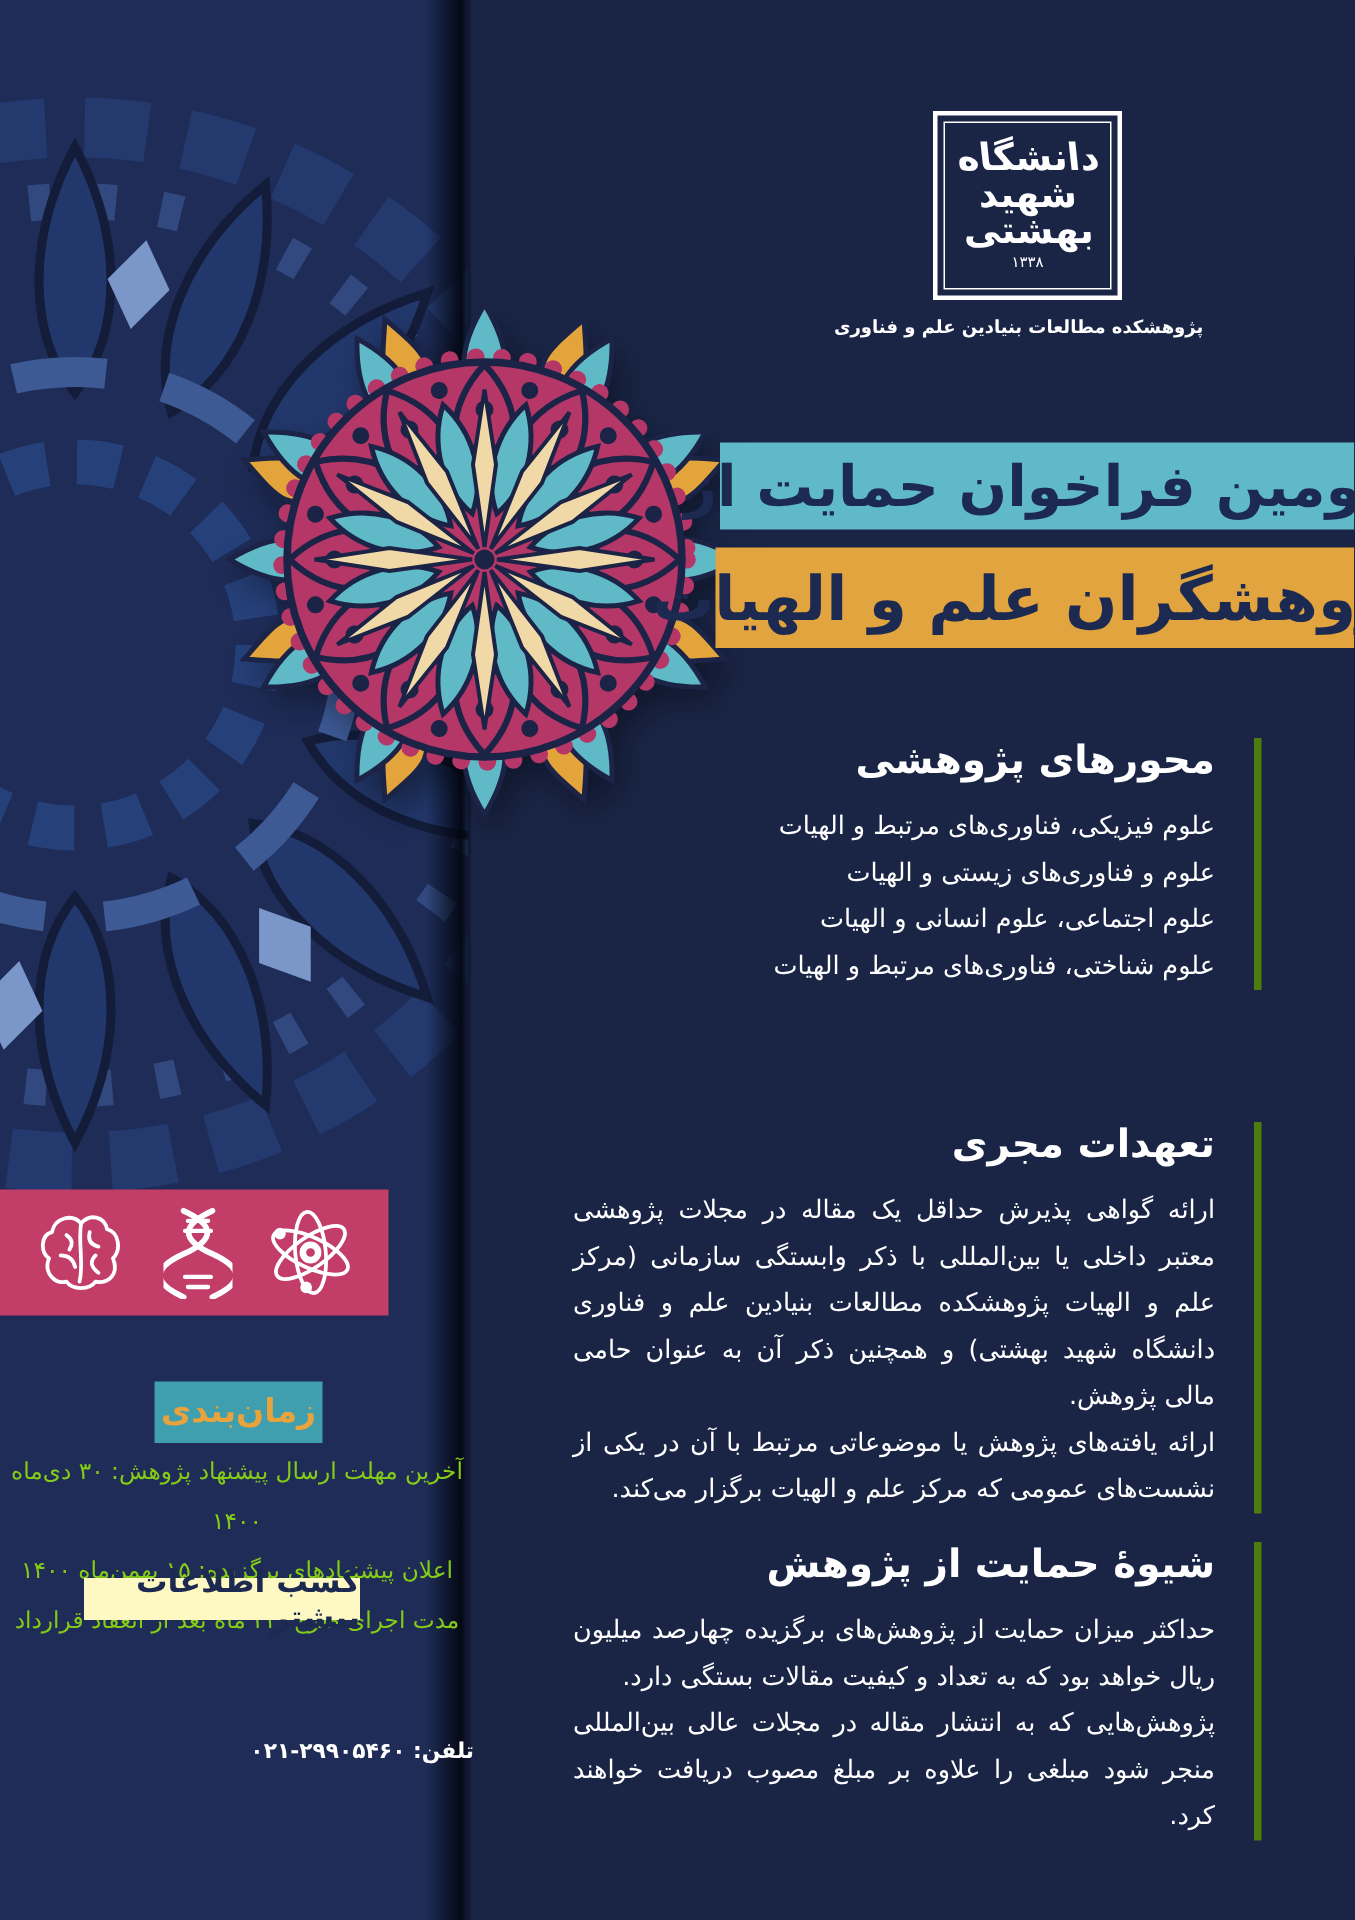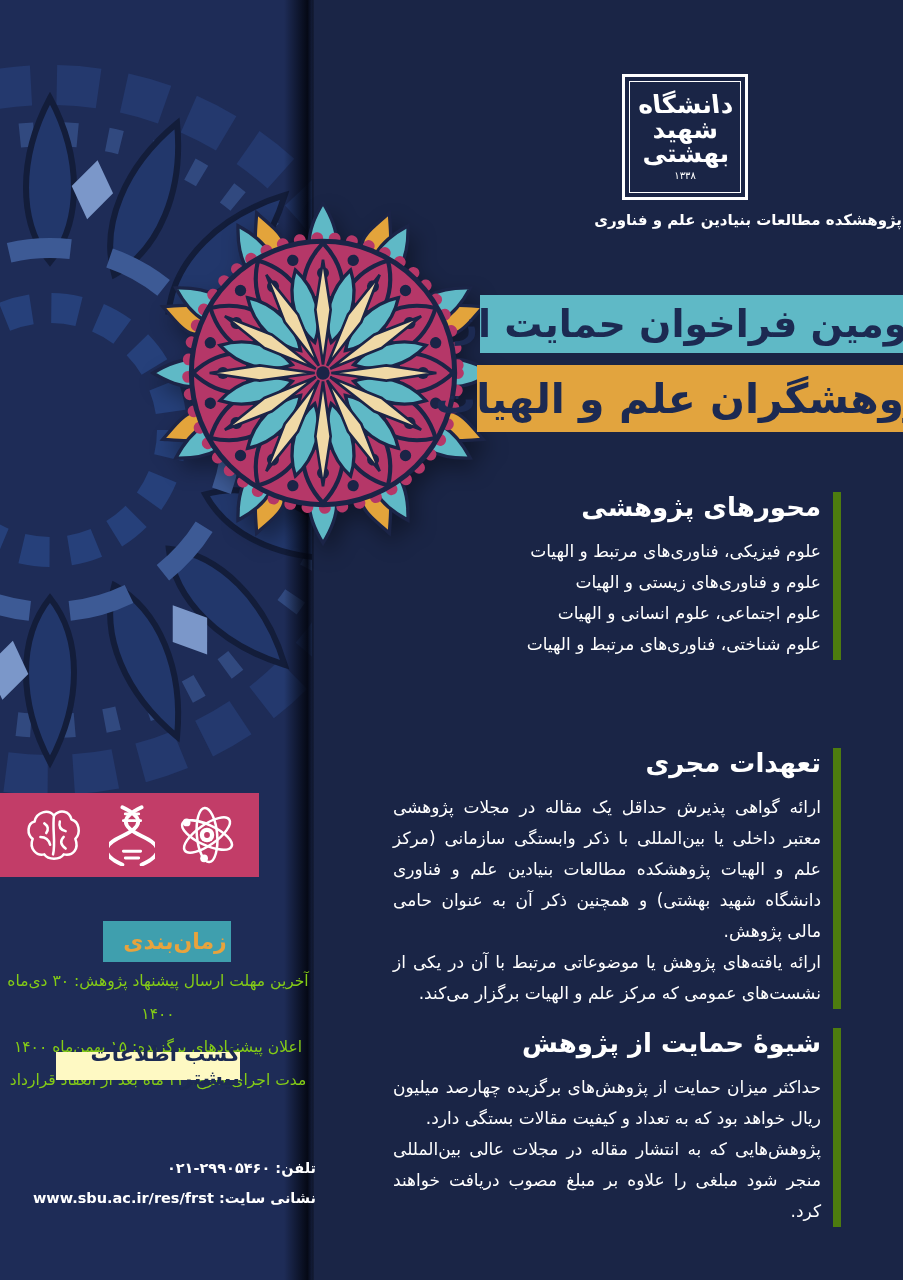--- a/index.html
+++ b/index.html
@@ -14,44 +14,44 @@
     background:linear-gradient(90deg,rgba(6,10,24,0) 0%,rgba(3,6,16,.92) 78%,rgba(3,6,16,.25) 100%);}
   .blue-mandala{position:absolute;left:-330px;top:50px;z-index:1;}
   .color-mandala{position:absolute;left:148px;top:198px;z-index:4;filter:drop-shadow(6px 10px 10px rgba(0,0,0,.35));}
   
   .logo-box{position:absolute;left:622px;top:74px;width:126px;height:126px;border:3px solid #fff;
     box-sizing:border-box;z-index:5;}
   .logo-inner{position:absolute;inset:4px;border:1.5px solid #fff;display:flex;flex-direction:column;
     align-items:center;justify-content:center;color:#fff;direction:rtl;}
   .logo-word{font-weight:bold;font-size:25px;line-height:.98;transform:skewX(6deg);}
   .logo-year{font-size:10px;letter-spacing:3px;margin-top:3px;}
-  .institute{position:absolute;left:556px;top:211px;width:346px;text-align:right;color:#fff;
-    font-weight:bold;font-size:15px;z-index:5;direction:rtl;}
+  .institute{position:absolute;left:556px;top:211px;width:346px;text-align:left;color:#fff;
+    font-weight:bold;font-size:12px;z-index:5;direction:rtl;}
   .center-line{position:absolute;left:538px;top:243px;width:300px;text-align:center;color:#fff;
     font-weight:bold;font-size:15px;z-index:5;direction:rtl;}
   
   .banner{position:absolute;right:0;display:flex;align-items:center;justify-content:center;
     font-weight:bold;color:#1c2a52;z-index:5;direction:rtl;white-space:nowrap;}
   .banner-teal{left:480px;top:295px;height:58px;background:#5fb9c6;font-size:38px;}
   .banner-orange{left:477px;top:365px;height:67px;background:#e2a43e;font-size:41px;}
   
-  .section{position:absolute;right:62px;width:428px;border-right:8px solid #4d7c0f;padding-right:12px;
+  .section{position:absolute;right:62px;width:428px;border-right:5px solid #4d7c0f;padding-right:26px;
     color:#fff;z-index:5;direction:rtl;text-align:right;box-sizing:content-box;}
   .section h2{margin:0 0 13px;font-size:26px;font-weight:bold;line-height:1.2;}
   .section .line{font-size:17px;line-height:31px;}
   .section p{margin:0;font-size:17px;line-height:31px;text-align:justify;text-align-last:right;}
   .sec-axes{top:492px;}
   .sec-commit{top:748px;}
   .sec-support{top:1028px;}
   
   .pink-banner{position:absolute;left:0;top:793px;width:259px;height:84px;background:#c23d68;z-index:5;
     display:flex;align-items:center;justify-content:space-evenly;}
   
   .badge{position:absolute;display:flex;align-items:center;justify-content:center;font-weight:bold;z-index:5;direction:rtl;}
-  .schedule-badge{left:103px;top:921px;width:112px;height:41px;background:#3f9fae;color:#e8a33d;font-size:22px;padding-left:16px;}
+  .schedule-badge{left:103px;top:921px;width:112px;height:41px;background:#3f9fae;color:#e8a33d;font-size:22px;}
   .schedule-lines{position:absolute;left:0;top:965px;width:316px;text-align:center;color:#84cc16;
     font-size:15.5px;line-height:33px;z-index:5;direction:rtl;}
   .contact-badge{left:56px;top:1052px;width:184px;height:28px;background:#fef9c3;color:#1c2a52;font-size:21px;}
   .contact-lines{position:absolute;left:0;top:1153px;width:316px;text-align:right;color:#fff;
     font-size:14.5px;line-height:30px;z-index:5;direction:rtl;font-weight:bold;}
   .contact-lines .val{direction:ltr;unicode-bidi:embed;display:inline-block;}
 </style>
 </head>
 <body>
 
@@ -262,19 +262,15 @@
     <div>اعلان پیشنهادهای برگزیده: ۱۵ بهمن‌ماه ۱۴۰۰</div>
     <div>مدت اجرای طرح: ۲۴ ماه بعد از انعقاد قرارداد</div>
   </div>
 
   <div class="badge contact-badge">کسب اطلاعات بیشتر</div>
   <div class="contact-lines">
     <div>
       <span>تلفن:</span>
       <span class="val">۰۲۱-۲۹۹۰۵۴۶۰</span>
     </div>
-    <div>
-      <span>نشانی سایت:</span>
-      <span class="val">www.sbu.ac.ir/res/frst</span>
-    </div>
   </div>
 
 </div>
 
 </body></html>

